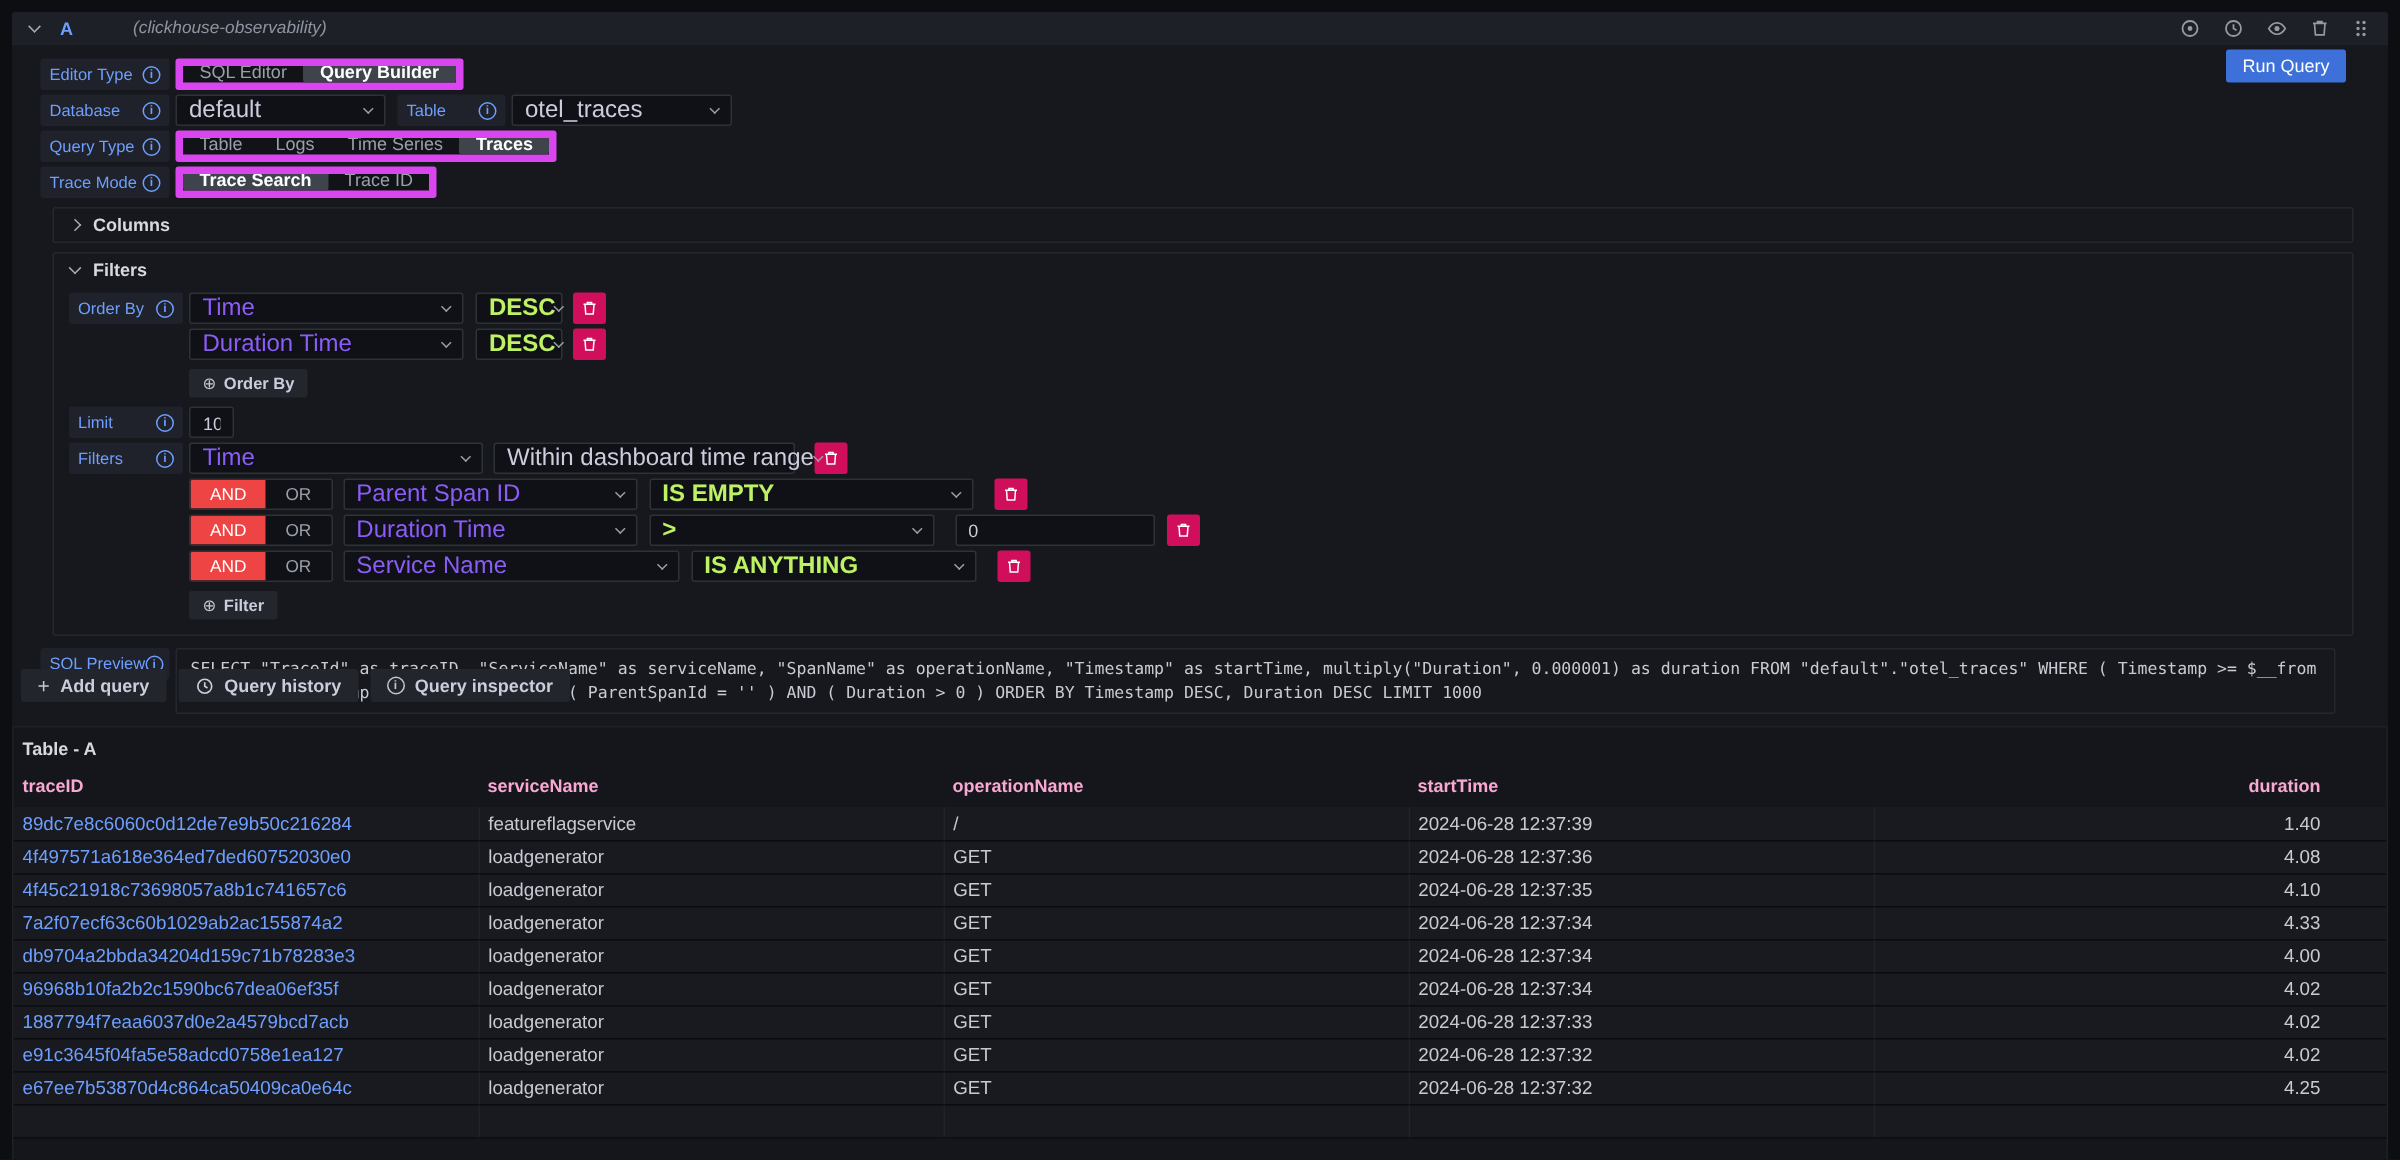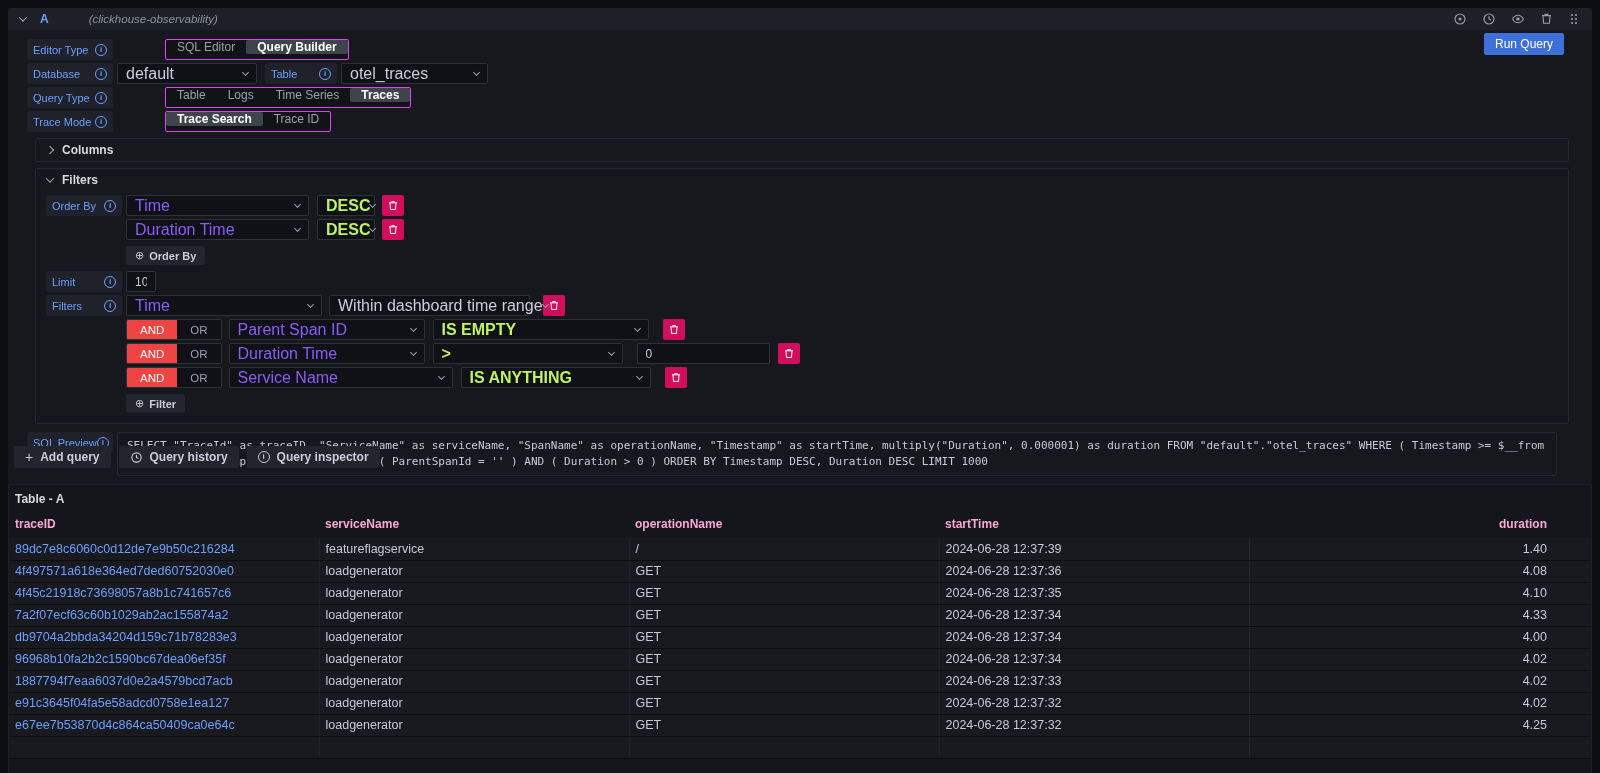--- a/index.html
+++ b/index.html
@@ -29,22 +29,22 @@
 
   .frow { display:flex; align-items:center; height:21px; margin-bottom:3px; }
   .lbl { width:86px; height:21px; background:#1f222a; border-radius:2px; display:flex; align-items:center;
     padding:0 6px; margin-right:4px; flex:none; }
   .lbl .txt { color:#6e9fff; font-size:11px; font-weight:500; white-space:nowrap; }
   .lbl.sm { width:76px; }
   .info { width:12px; height:12px; border:1px solid #6e9fff; border-radius:50%; color:#6e9fff;
     font-size:8px; line-height:10px; text-align:center; flex:none; margin-left:auto; font-weight:700; }
   .info::after { content:"i"; }
 
-  .seg { display:flex; align-items:flex-start; height:21px; background:#111317; border:1px solid #d946ef;
-    border-radius:2px; overflow:hidden;margin-left:48px; }
+  .seg { display:flex; align-items:flex-end; height:21px; background:#111317; border:5px solid #d946ef;
+    border-radius:2px; overflow:hidden; }
   .seg .opt { padding:0 11px; display:flex; align-items:center; font-size:12px; color:#9aa0ab; cursor:pointer; white-space:nowrap; }
   .seg .opt.sel { background:#3e434c; color:#fff; font-weight:600; border-radius:2px; }
 
   .select { height:21px; background:#0f1116; border:1px solid #2c3235; border-radius:2px;
     display:flex; align-items:center; padding:0 8px; font-size:16px; cursor:pointer; }
   .select .val { color:#ccccdc; white-space:nowrap; }
   .select .val.b { font-weight:600; color:#bef264; }
   .select .ph  { color:#8b5cf6; white-space:nowrap; }
   .caret { width:5px; height:5px; border-right:1.3px solid #9aa0ab; border-bottom:1.3px solid #9aa0ab;
     transform:rotate(45deg); margin-left:auto; margin-top:-3px; flex:none; }

